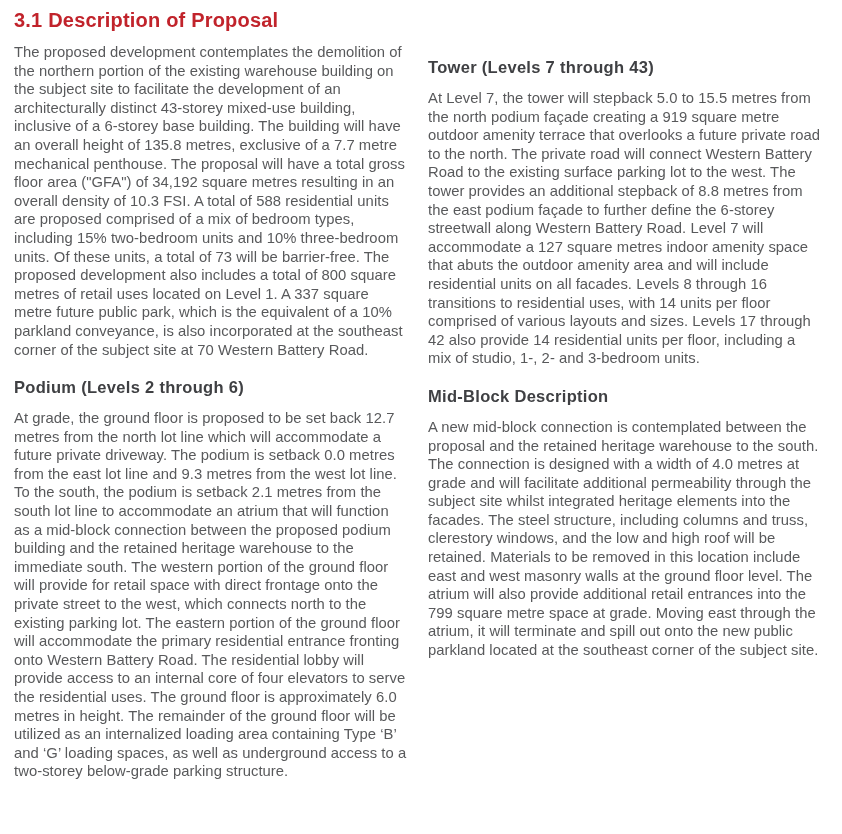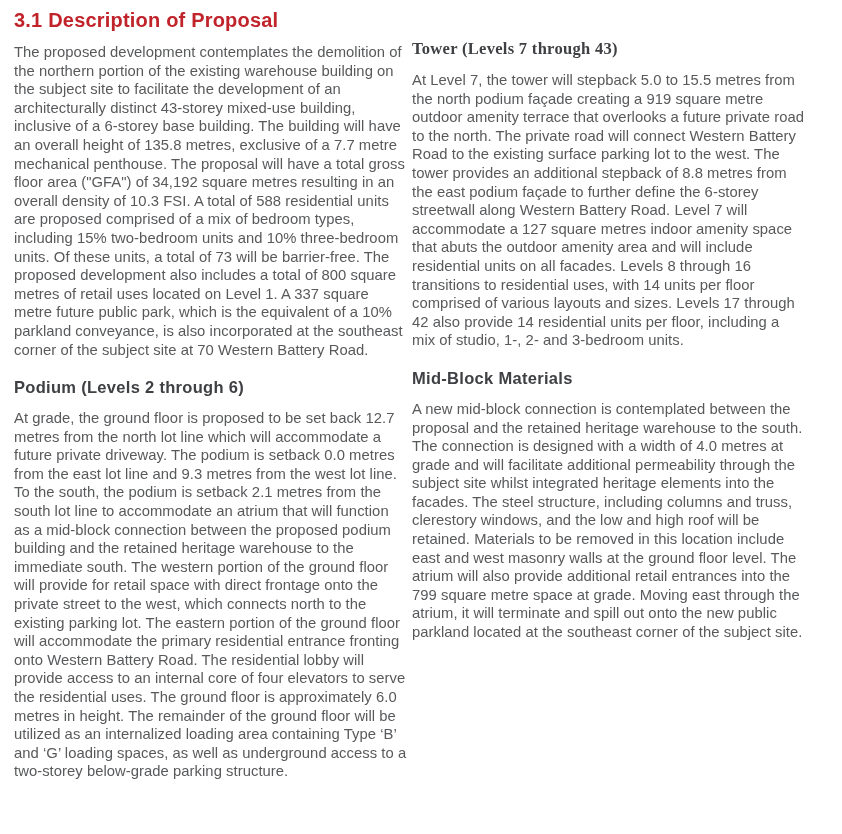--- a/index.html
+++ b/index.html
@@ -12,21 +12,21 @@
     height: 834px;
     font-family: "Liberation Sans", sans-serif;
     overflow: hidden;
   }
   .page {
     box-sizing: border-box;
     width: 842px;
     height: 834px;
     padding: 8px 12px 0 14px;
     display: flex;
-    gap: 4px;
+    gap: 20px;
     background: #ffffff;
   }
   .col {
     width: 394px;
     flex: 0 0 394px;
   }
   .doc-title {
     font-size: 20px;
     font-weight: bold;
     color: #c1232b;
@@ -36,22 +36,21 @@
   }
   .section-heading {
     font-size: 16.5px;
     font-weight: bold;
     color: #3f4043;
     letter-spacing: 0.3px;
     margin: 18px 0 12px 0;
     line-height: 20px;
   }
   .col-right .section-heading:first-child {
-    margin-top: 31px;
-    font-family: Liberation Serif, serif;
+    margin-top: 49px;
   }
   .body-text {
     font-size: 14.8px;
     line-height: 18.6px;
     color: #58595b;
     letter-spacing: 0.05px;
     margin: 8px 0 14px 0;
   }
 </style>
 </head>
@@ -68,18 +67,18 @@
 
     <p class="body-text">At grade, the ground floor is proposed to be set back 12.7 metres from the north lot line which will accommodate a future private driveway. The podium is setback 0.0 metres from the east lot line and 9.3 metres from the west lot line. To the south, the podium is setback 2.1 metres from the south lot line to accommodate an atrium that will function as a mid-block connection between the proposed podium building and the retained heritage warehouse to the immediate south. The western portion of the ground floor will provide for retail space with direct frontage onto the private street to the west, which connects north to the existing parking lot. The eastern portion of the ground floor will accommodate the primary residential entrance fronting onto Western Battery Road. The residential lobby will provide access to an internal core of four elevators to serve the residential uses. The ground floor is approximately 6.0 metres in height. The remainder of the ground floor will be utilized as an internalized loading area containing Type ‘B’ and ‘G’ loading spaces, as well as underground access to a two-storey below-grade parking structure.</p>
   </div>
 
   <div class="col col-right">
     <h2 class="section-heading">Tower (Levels 7 through 43)</h2>
 
     <p class="body-text">At Level 7, the tower will stepback 5.0 to 15.5 metres from the north podium façade creating a 919 square metre outdoor amenity terrace that overlooks a future private road to the north. The private road will connect Western Battery Road to the existing surface parking lot to the west. The tower provides an additional stepback of 8.8 metres from the east podium façade to further define the 6-storey streetwall along Western Battery Road. Level 7 will accommodate a 127 square metres indoor amenity space that abuts the outdoor amenity area and will include residential units on all facades. Levels 8 through 16 transitions to residential uses, with 14 units per floor comprised of various layouts and sizes. Levels 17 through 42 also provide 14 residential units per floor, including a mix of studio, 1-, 2- and 3-bedroom units.</p>
 
 
-    <h2 class="section-heading">Mid-Block Materials</h2>
+    <h2 class="section-heading">Mid-Block Description</h2>
 
     <p class="body-text">A new mid-block connection is contemplated between the proposal and the retained heritage warehouse to the south. The connection is designed with a width of 4.0 metres at grade and will facilitate additional permeability through the subject site whilst integrated heritage elements into the facades. The steel structure, including columns and truss, clerestory windows, and the low and high roof will be retained. Materials to be removed in this location include east and west masonry walls at the ground floor level. The atrium will also provide additional retail entrances into the 799 square metre space at grade. Moving east through the atrium, it will terminate and spill out onto the new public parkland located at the southeast corner of the subject site.</p>
   </div>
 
 </div>
 
 </body></html>

